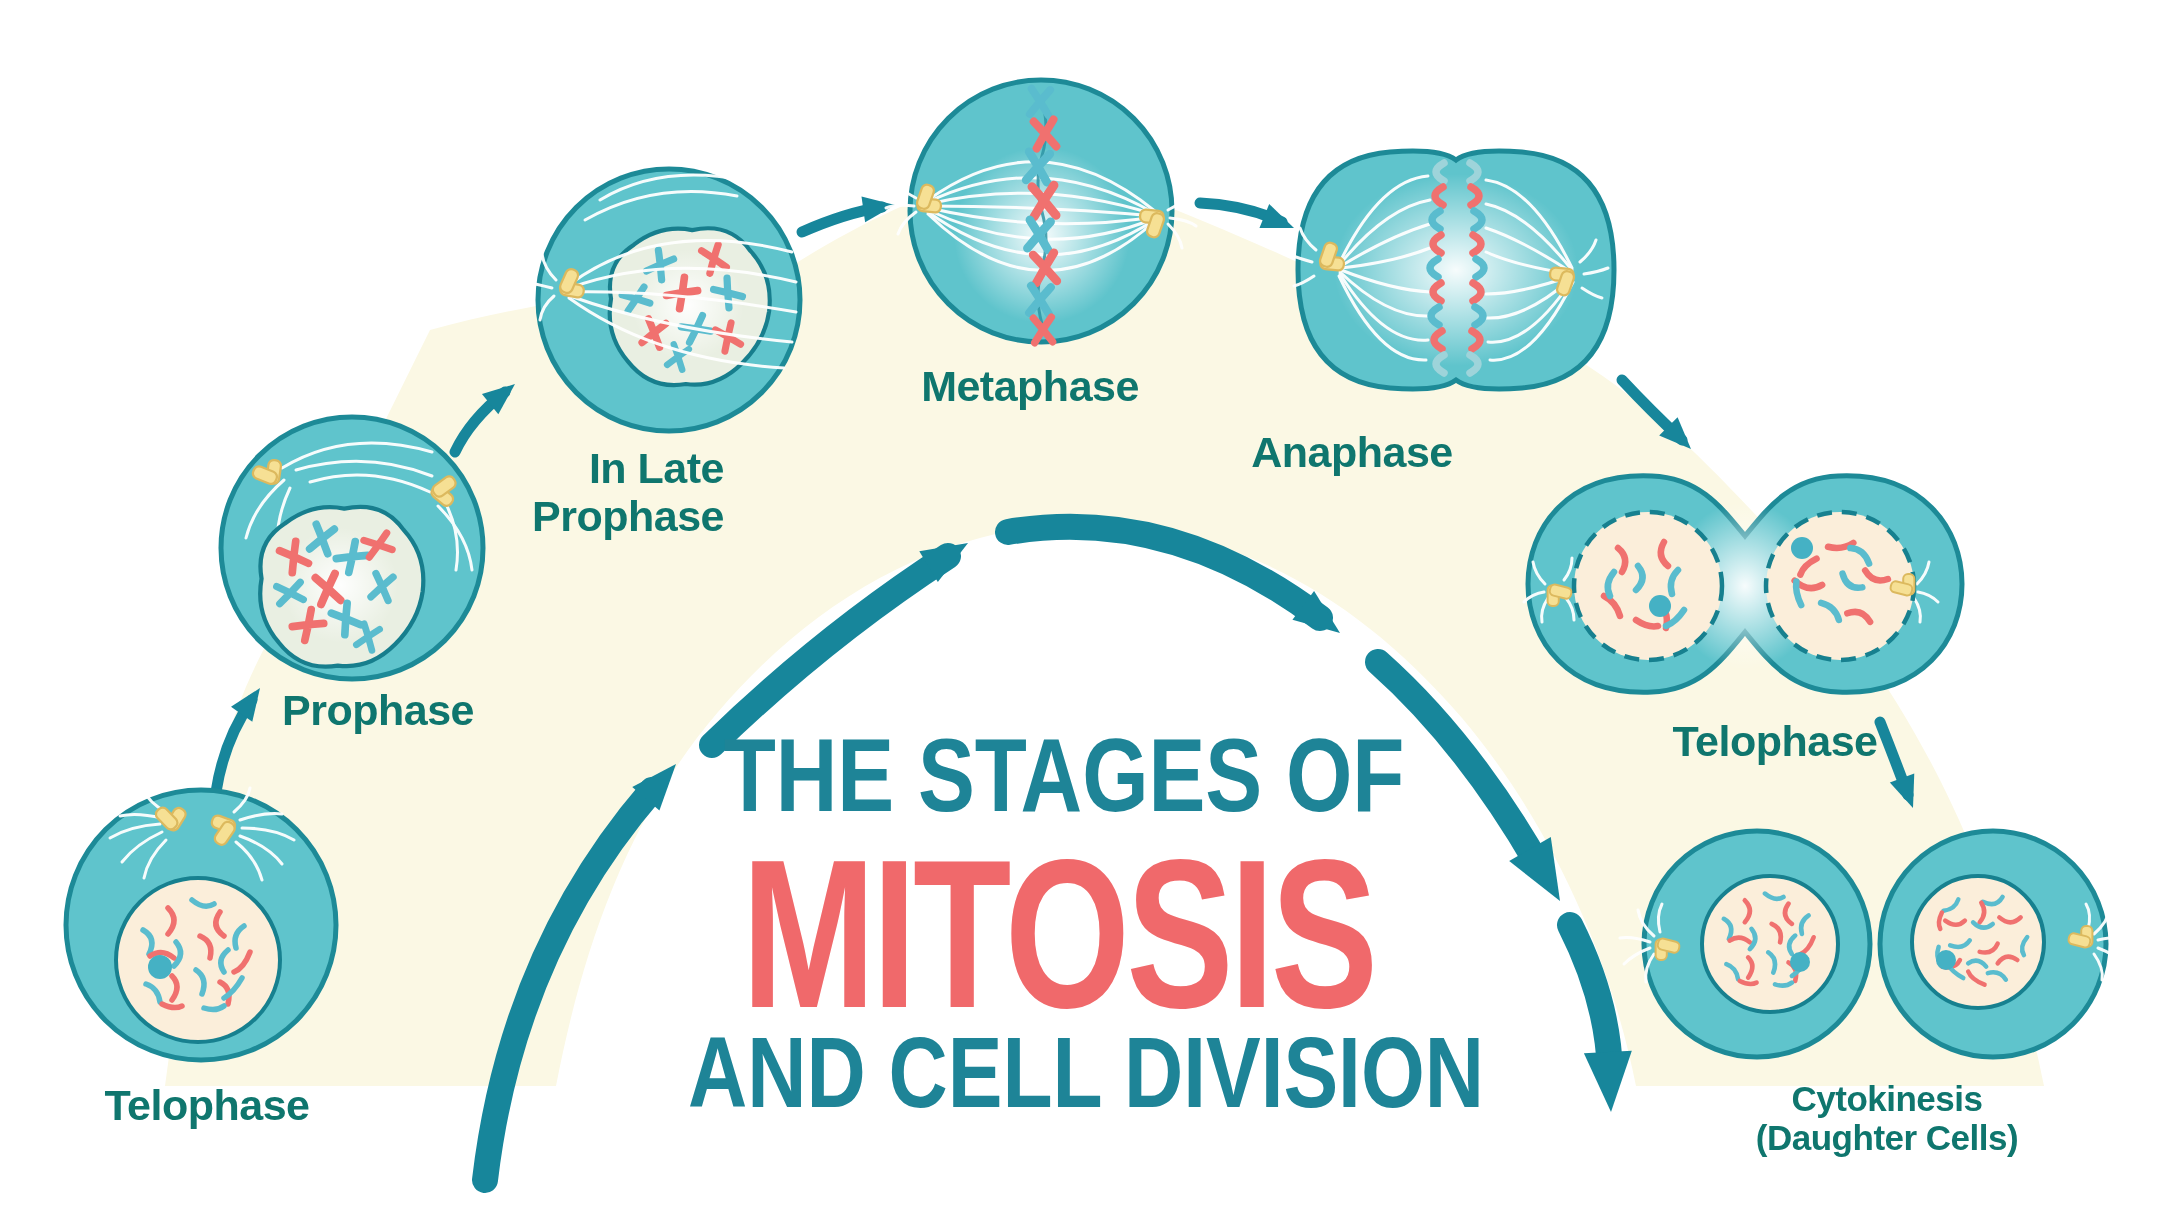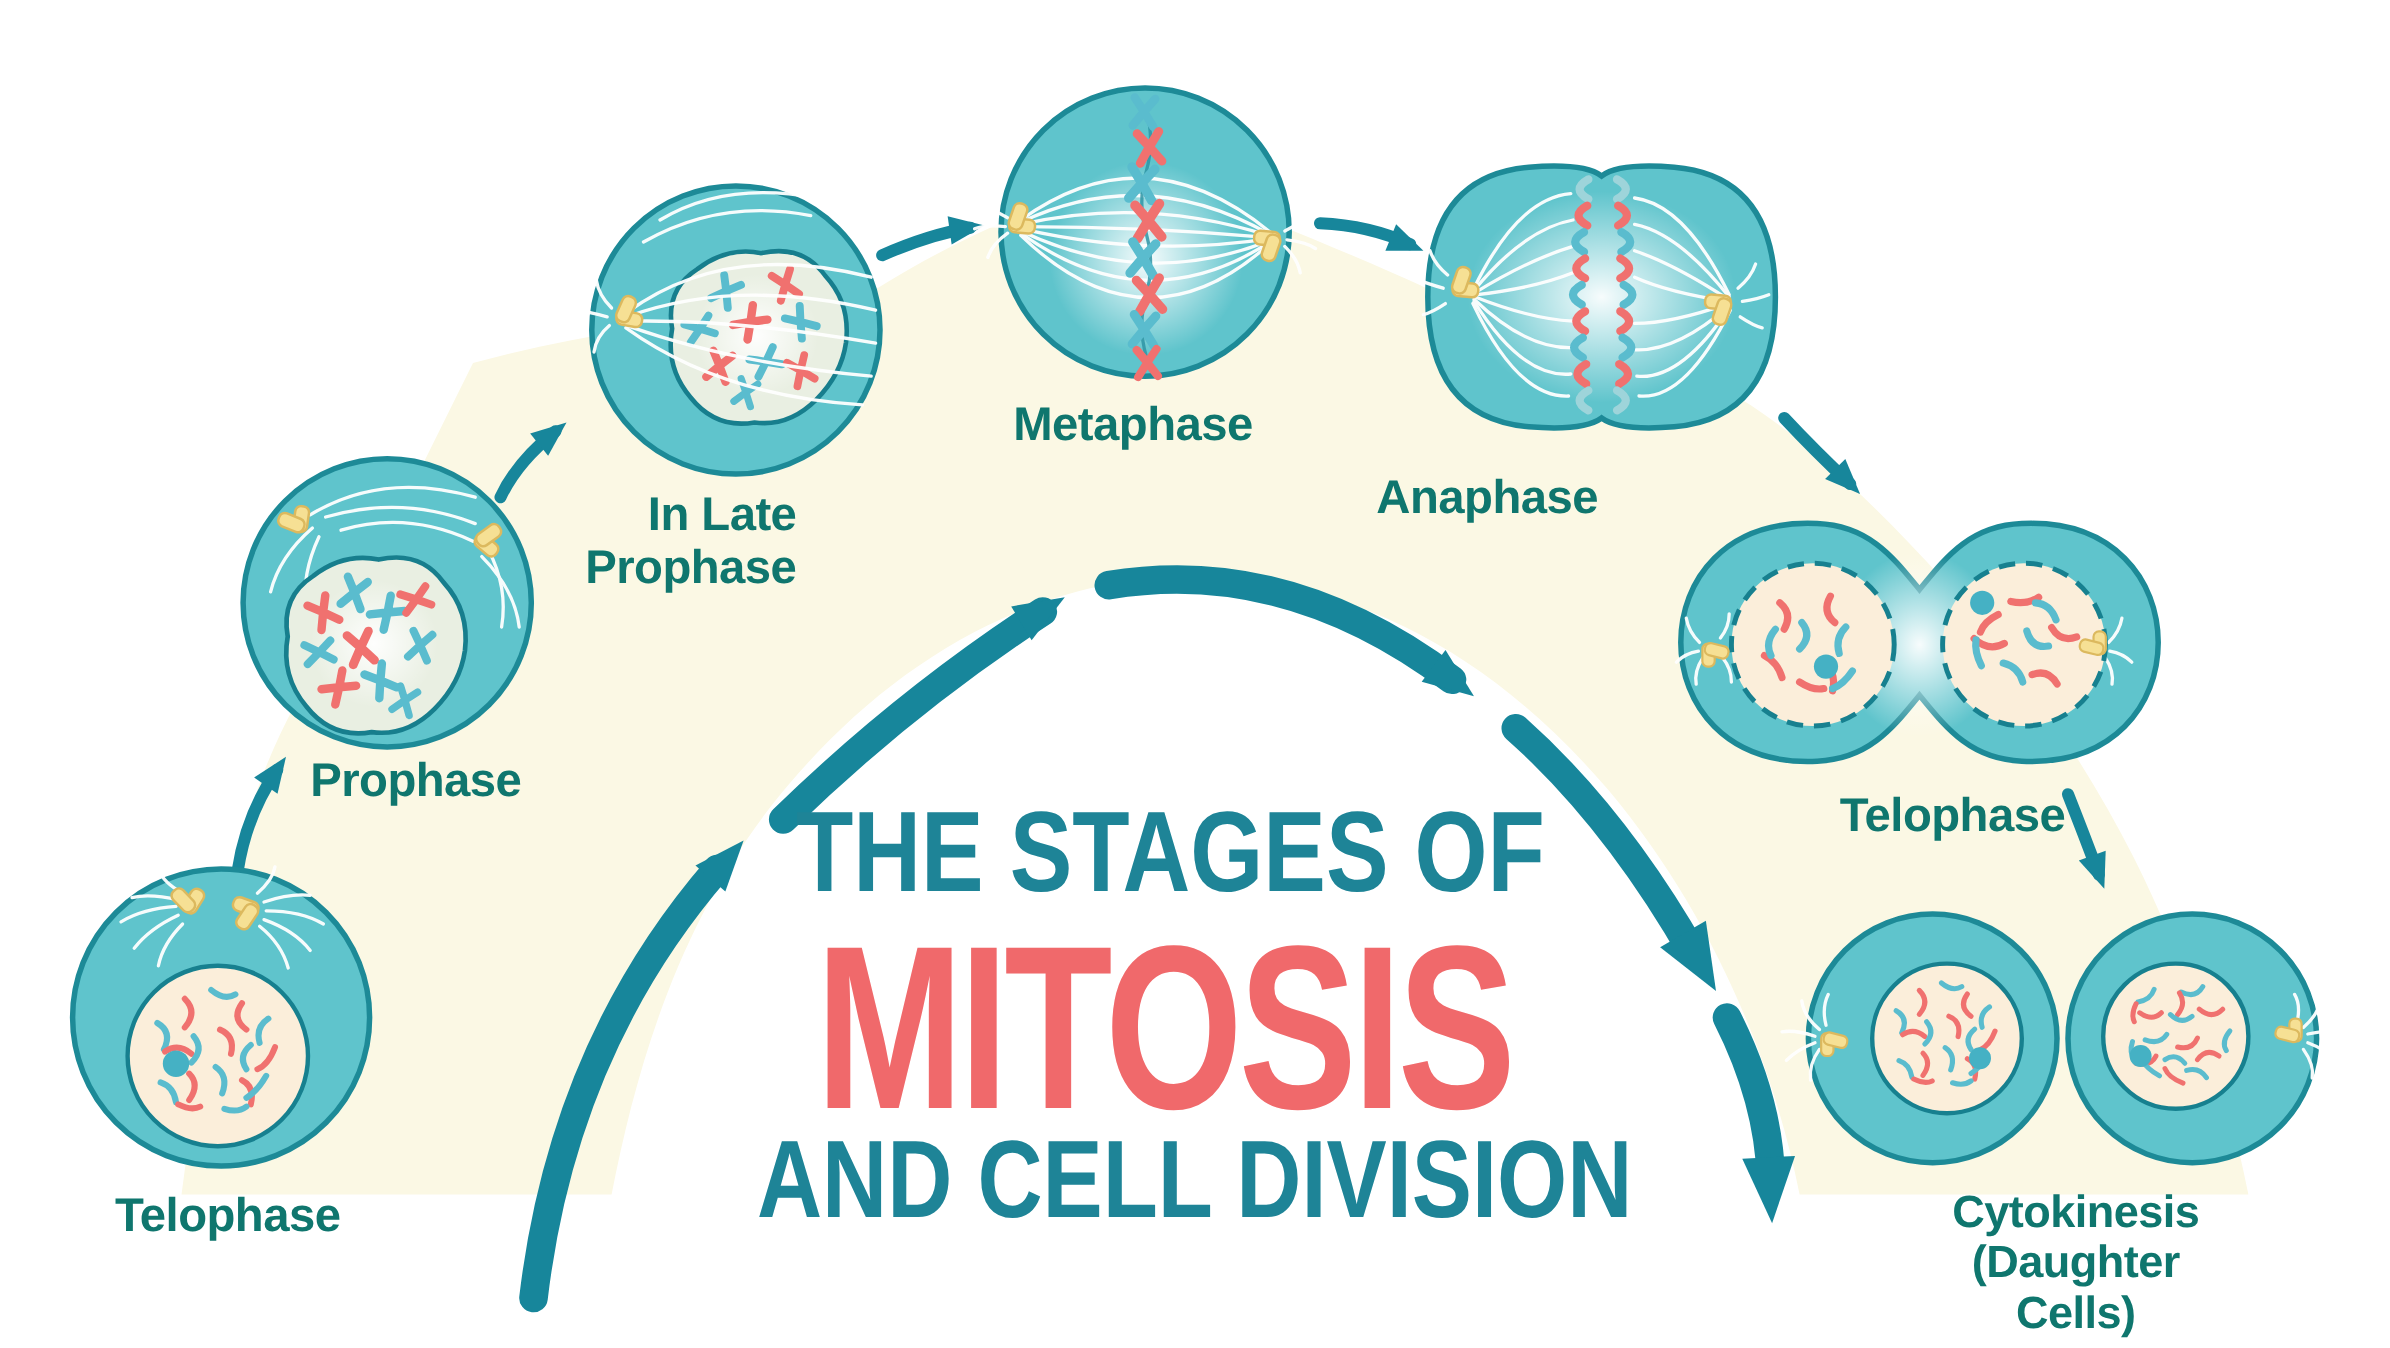--- a/index.html
+++ b/index.html
@@ -372,20 +372,20 @@
   </g>
 </svg>
 
   <div class="stage-label" style="left:207px;top:1081px;">Telophase</div>
   <div class="stage-label" style="left:378px;top:686px;">Prophase</div>
   <div class="stage-label" style="left:628px;top:444px;text-align:right;">In Late
 Prophase</div>
   <div class="stage-label" style="left:1030px;top:362px;">Metaphase</div>
   <div class="stage-label" style="left:1352px;top:428px;">Anaphase</div>
   <div class="stage-label" style="left:1753px;top:717px;margin-left:22px;">Telophase</div>
-  <div class="stage-label" style="left:1887px;top:1079px;font-size:41px;">Cytokinesis
+  <div class="stage-label" style="left:1887px;top:1079px;font-size:35px;">Cytokinesis
 (Daughter Cells)</div>
 
   <div class="title-line" id="title1">THE STAGES OF</div>
   <div class="title-line" id="title2">MITOSIS</div>
   <div class="title-line" id="title3">AND CELL DIVISION</div>
 
 </div>
 
 </body></html>

